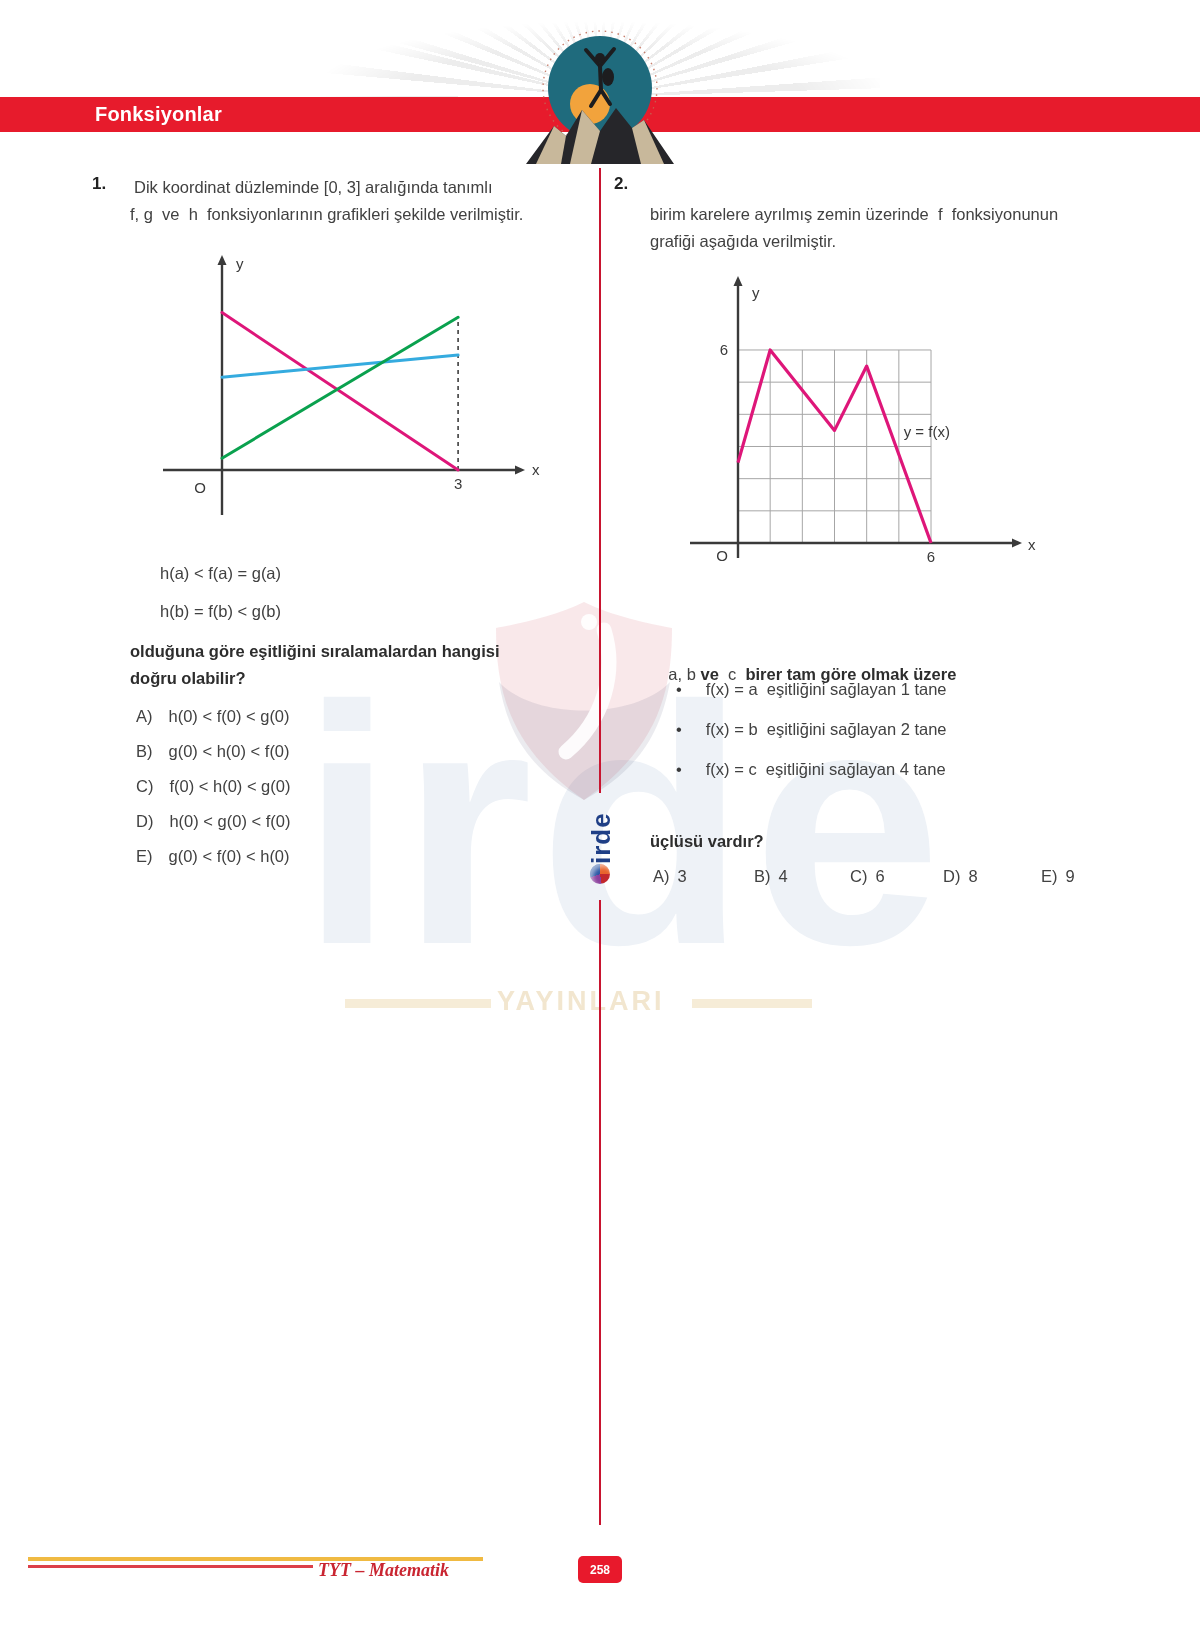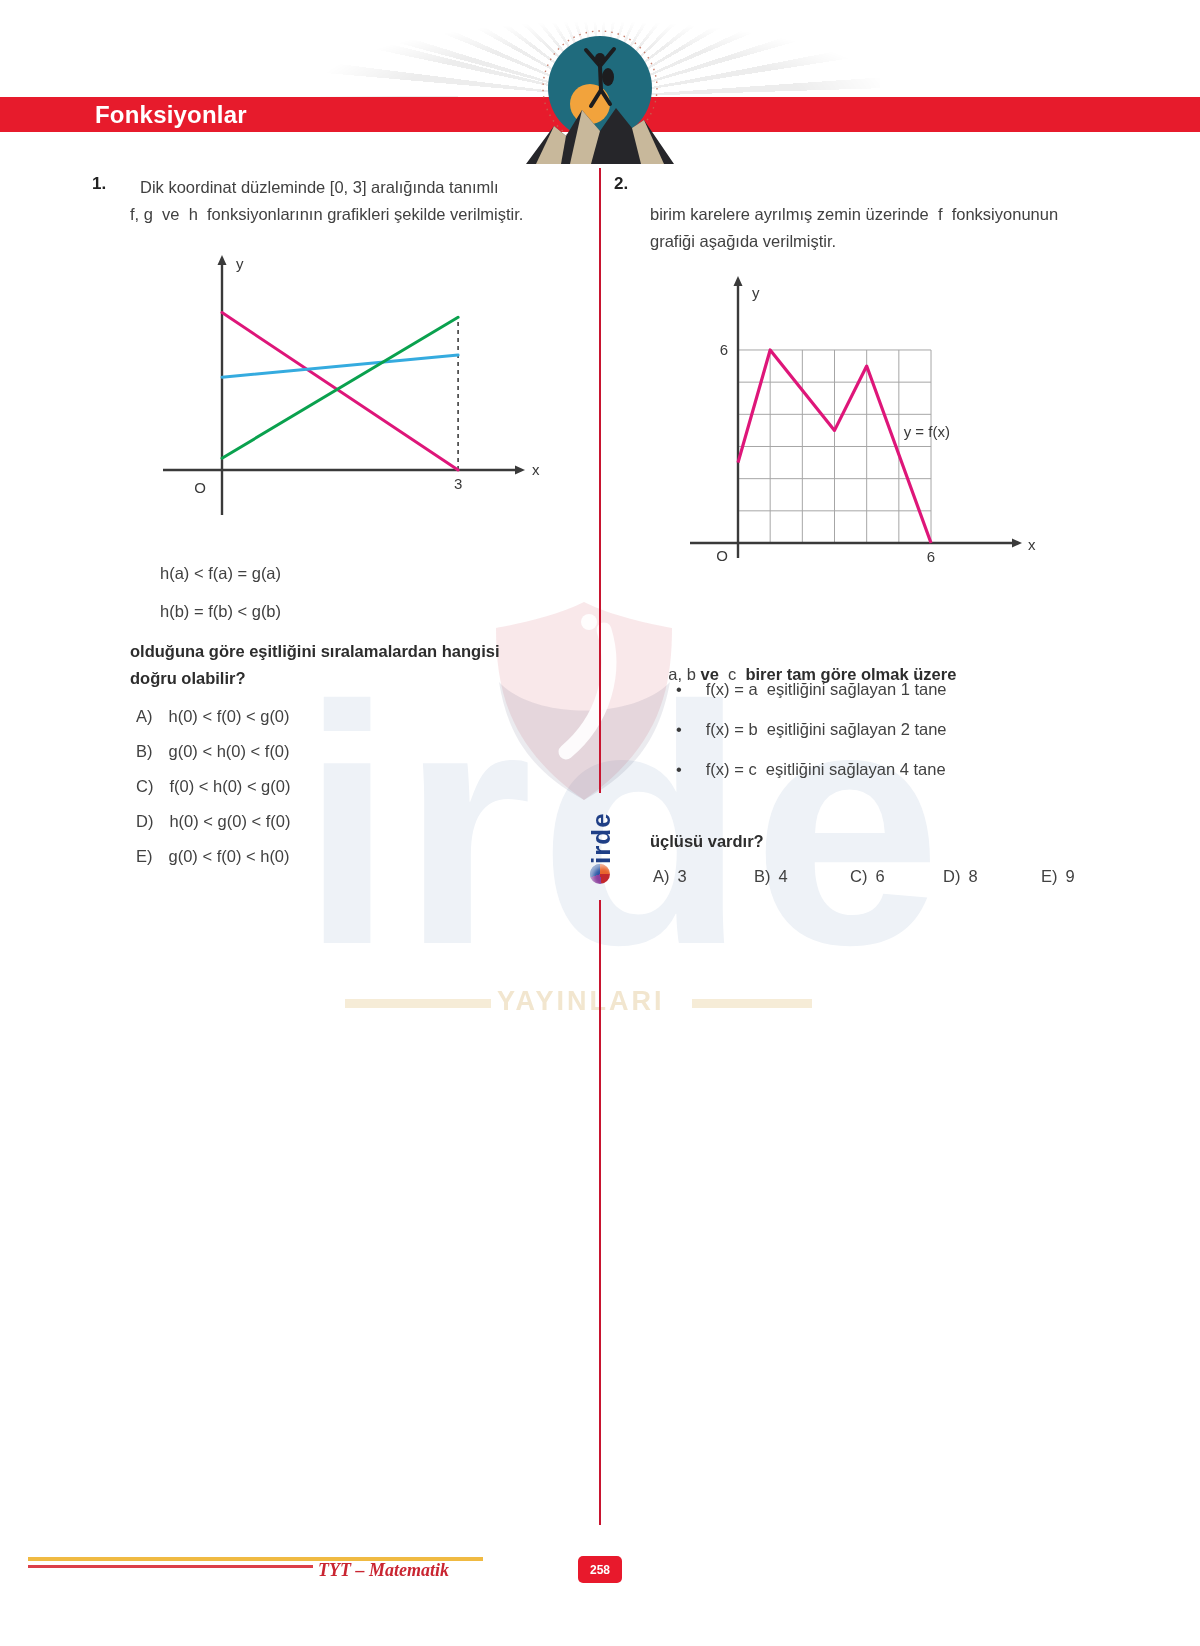--- a/index.html
+++ b/index.html
@@ -8,21 +8,21 @@
   .abs{position:absolute;}
   .t{white-space:pre;font-size:16.5px;line-height:27px;}
   .b{font-weight:700;color:#2d2d2d;}
   .qnum{font-weight:700;color:#222;font-size:17px;}
   
   .rays{left:320px;top:2px;width:560px;height:95px;z-index:1;
         background:repeating-conic-gradient(from 285deg at 50% 100%, #ededed 0deg 2.2deg, #ffffff 2.2deg 7deg);
         -webkit-mask-image:radial-gradient(ellipse 65% 100% at 50% 100%, #000 55%, transparent 80%);
         mask-image:radial-gradient(ellipse 65% 100% at 50% 100%, #000 55%, transparent 80%);}
   .band{left:0;top:97px;width:1200px;height:35px;z-index:2;}
-  .band-title{left:95px;top:97px;height:52px;line-height:35px;z-index:3;color:#fff;font-weight:700;font-size:24px;letter-spacing:.2px;}
+  .band-title{left:95px;top:97px;height:52px;line-height:35px;z-index:3;color:#fff;font-weight:700;font-size:20px;letter-spacing:.2px;}
   .logo{left:520px;top:28px;width:160px;height:136px;z-index:3;}
   
   .vline{width:2px;z-index:1;}
   
   .wm-big{left:300px;top:655px;z-index:0;font-size:340px;font-weight:700;letter-spacing:6px;line-height:1;color:#eef2f7;}
   .wm-shield{left:492px;top:600px;z-index:0;}
   .wm-band-l{left:345px;top:999px;width:146px;height:9px;background:#f6ecd7;z-index:0;}
   .wm-band-r{left:692px;top:999px;width:120px;height:9px;background:#f6ecd7;z-index:0;}
   .wm-yay{left:497px;top:986px;z-index:0;font-size:27px;font-weight:700;letter-spacing:3px;color:#f2e6cf;}
   .side-logo-text{left:586px;top:790px;height:74px;z-index:2;writing-mode:vertical-rl;transform:rotate(180deg);
@@ -84,21 +84,21 @@
     <path d="M62 82 L80 103 L71 136 L50 136 Z" fill="#c8b89b"></path>
     <path d="M112 100 L124 92 L144 136 L121 136 Z" fill="#c8b89b"></path>
   </svg>
 
   <div class="abs vline" style="left: 599px; top: 168px; height: 625px; background: rgb(200, 20, 47);"></div>
   <div class="abs vline" style="left: 599px; top: 900px; height: 625px; background: rgb(200, 20, 47);"></div>
   <div class="abs side-logo-text">irde</div>
   <div class="abs globe"></div>
 
   <div class="abs qnum" style="left:92px;top:174px;">1.</div>
-  <div class="abs t" style="left:140px;top:174px;">Dik koordinat düzleminde [0, 3] aralığında tanımlı</div>
+  <div class="abs t" style="left:134px;top:174px;">Dik koordinat düzleminde [0, 3] aralığında tanımlı</div>
   <div class="abs t" style="left:130px;top:201px;">f, g  ve  h  fonksiyonlarının grafikleri şekilde verilmiştir.</div>
 
   <svg id="graph1" class="abs" style="left:150px;top:245px;" width="390" height="276" viewBox="0 0 390 276">
       <line x1="308.1" y1="225" x2="308.1" y2="72.322" stroke="#4a4a4a" stroke-width="1.7" stroke-dasharray="4 4"></line>
       <line x1="13" y1="225" x2="365" y2="225" stroke="#3a3a3a" stroke-width="2.4"></line>
       <polygon points="365,220.5 375,225 365,229.5" fill="#3a3a3a"></polygon>
       <line x1="72" y1="270" x2="72" y2="20" stroke="#3a3a3a" stroke-width="2.4"></line>
       <polygon points="67.5,20 72,10 76.5,20" fill="#3a3a3a"></polygon>
       <polyline points="72,67.6 308.1,225" fill="none" stroke="#de1679" stroke-width="3" stroke-linecap="round" stroke-linejoin="round"></polyline>
       <polyline points="72,132.13400000000001 308.1,110.098" fill="none" stroke="#35abdf" stroke-width="3" stroke-linecap="round" stroke-linejoin="round"></polyline>

